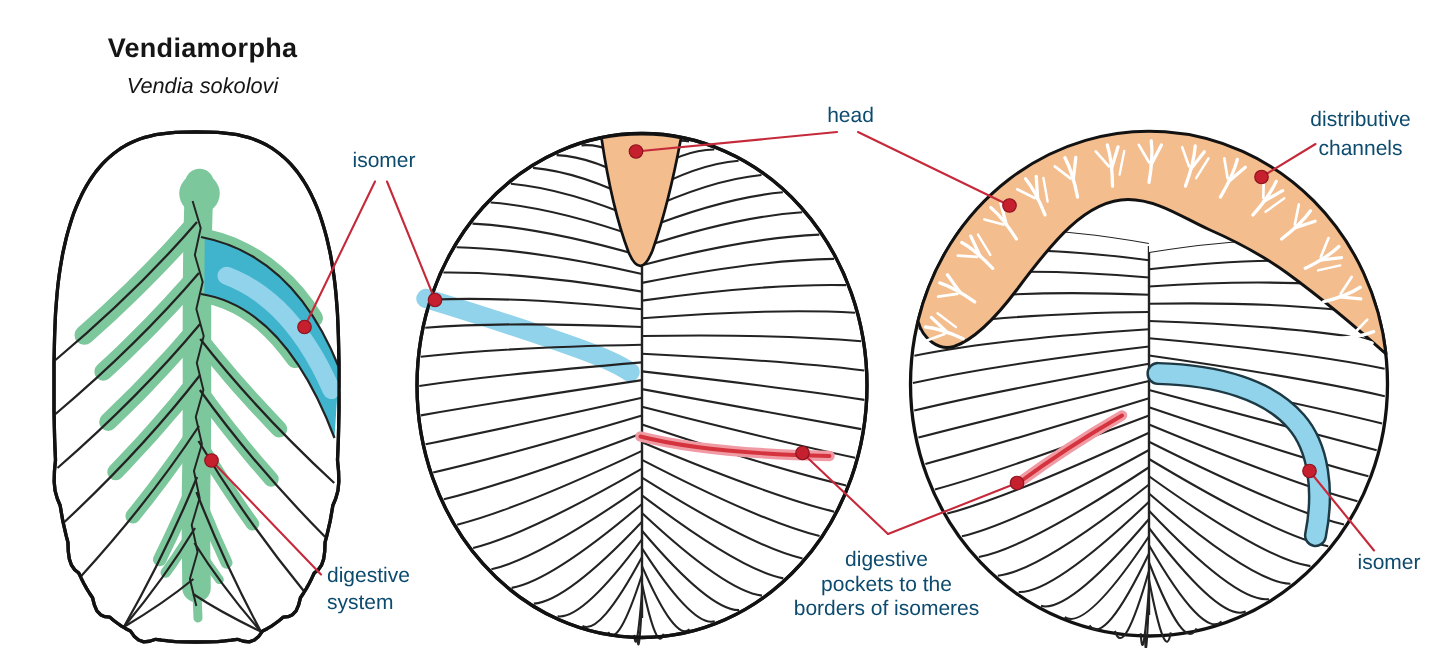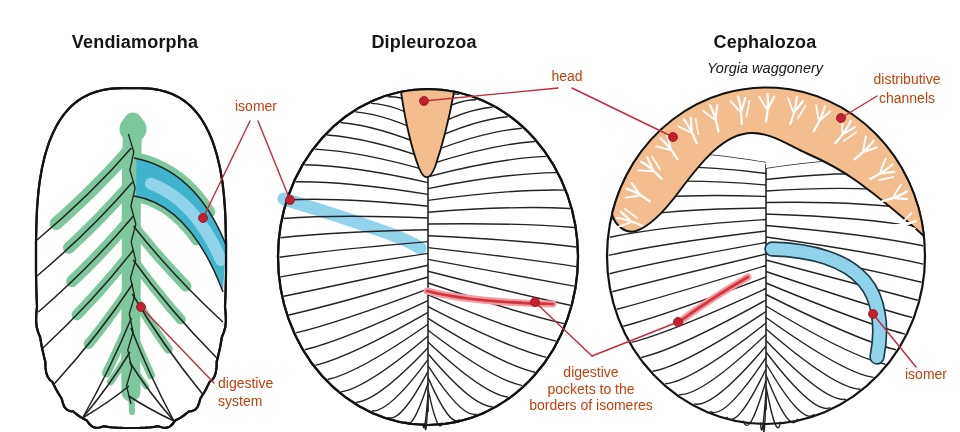--- a/index.html
+++ b/index.html
@@ -1,22 +1,22 @@
 <!DOCTYPE html>
 <html><head>
 <meta charset="utf-8">
 <style>
   html,body{margin:0;padding:0;background:#ffffff;}
   .stage{position:relative;width:960px;height:432px;background:#ffffff;overflow:hidden;
          font-family:"Liberation Sans",sans-serif;color:#151515;}
   .stage svg{position:absolute;left:0;top:0;}
-  .tblock{position:absolute;transform:translateX(-50%);text-align:center;white-space:nowrap;margin-top:10px;}
+  .tblock{position:absolute;transform:translateX(-50%);text-align:center;white-space:nowrap;}
   .ptitle{font-size:18px;font-weight:bold;letter-spacing:.2px;}
   .pspecies{font-size:14.5px;font-style:italic;margin-top:7px;}
-  .lbl{position:absolute;font-size:14px;line-height:1.18;color:#c2410c;white-space:pre-line;}
+  .lbl{position:absolute;font-size:14px;line-height:1.18;color:#0c4a6e;white-space:pre-line;}
   .lbl.center{transform:translateX(-50%);text-align:center;}
   .lbl.lh13{line-height:1.3;}
   .lbl.lh135{line-height:1.35;}
 </style>
 </head>
 <body>
 
 <div class="stage">
 
   <svg id="art" width="960" height="432" viewBox="0 0 960 432">
@@ -247,27 +247,23 @@
         <circle cx="141" cy="307" r="4.5" fill="#c6202e" stroke="#8e1420" stroke-width="0.8"></circle>
         <circle cx="535" cy="302" r="4.5" fill="#c6202e" stroke="#8e1420" stroke-width="0.8"></circle>
         <circle cx="678" cy="322" r="4.5" fill="#c6202e" stroke="#8e1420" stroke-width="0.8"></circle>
         <circle cx="841" cy="118" r="4.5" fill="#c6202e" stroke="#8e1420" stroke-width="0.8"></circle>
         <circle cx="873" cy="314" r="4.5" fill="#c6202e" stroke="#8e1420" stroke-width="0.8"></circle>
       </g>
     </svg>
 
   <div class="tblock" style="left:135px;top:22px;">
     <div class="ptitle">Vendiamorpha</div>
+    <div class="pspecies">Vendia sokolovi</div>
   </div>
   <div class="tblock" style="left:424px;top:22px;">
-    <div class="ptitle">Dipleurozoa</div>
-  </div>
-  <div class="tblock" style="left:765px;top:22px;">
-    <div class="ptitle">Cephalozoa</div>
-    <div class="pspecies">Yorgia waggonery</div>
   </div>
 
   <div class="lbl center" style="left:256px;top:98px;">isomer</div>
   <div class="lbl center" style="left:567px;top:68px;">head</div>
   <div class="lbl center lh135" style="left:907px;top:70px;">distributive
 channels</div>
   <div class="lbl lh13" style="left:218px;top:374px;">digestive
 system</div>
   <div class="lbl center" style="left:591px;top:364px;">digestive
 pockets to the

